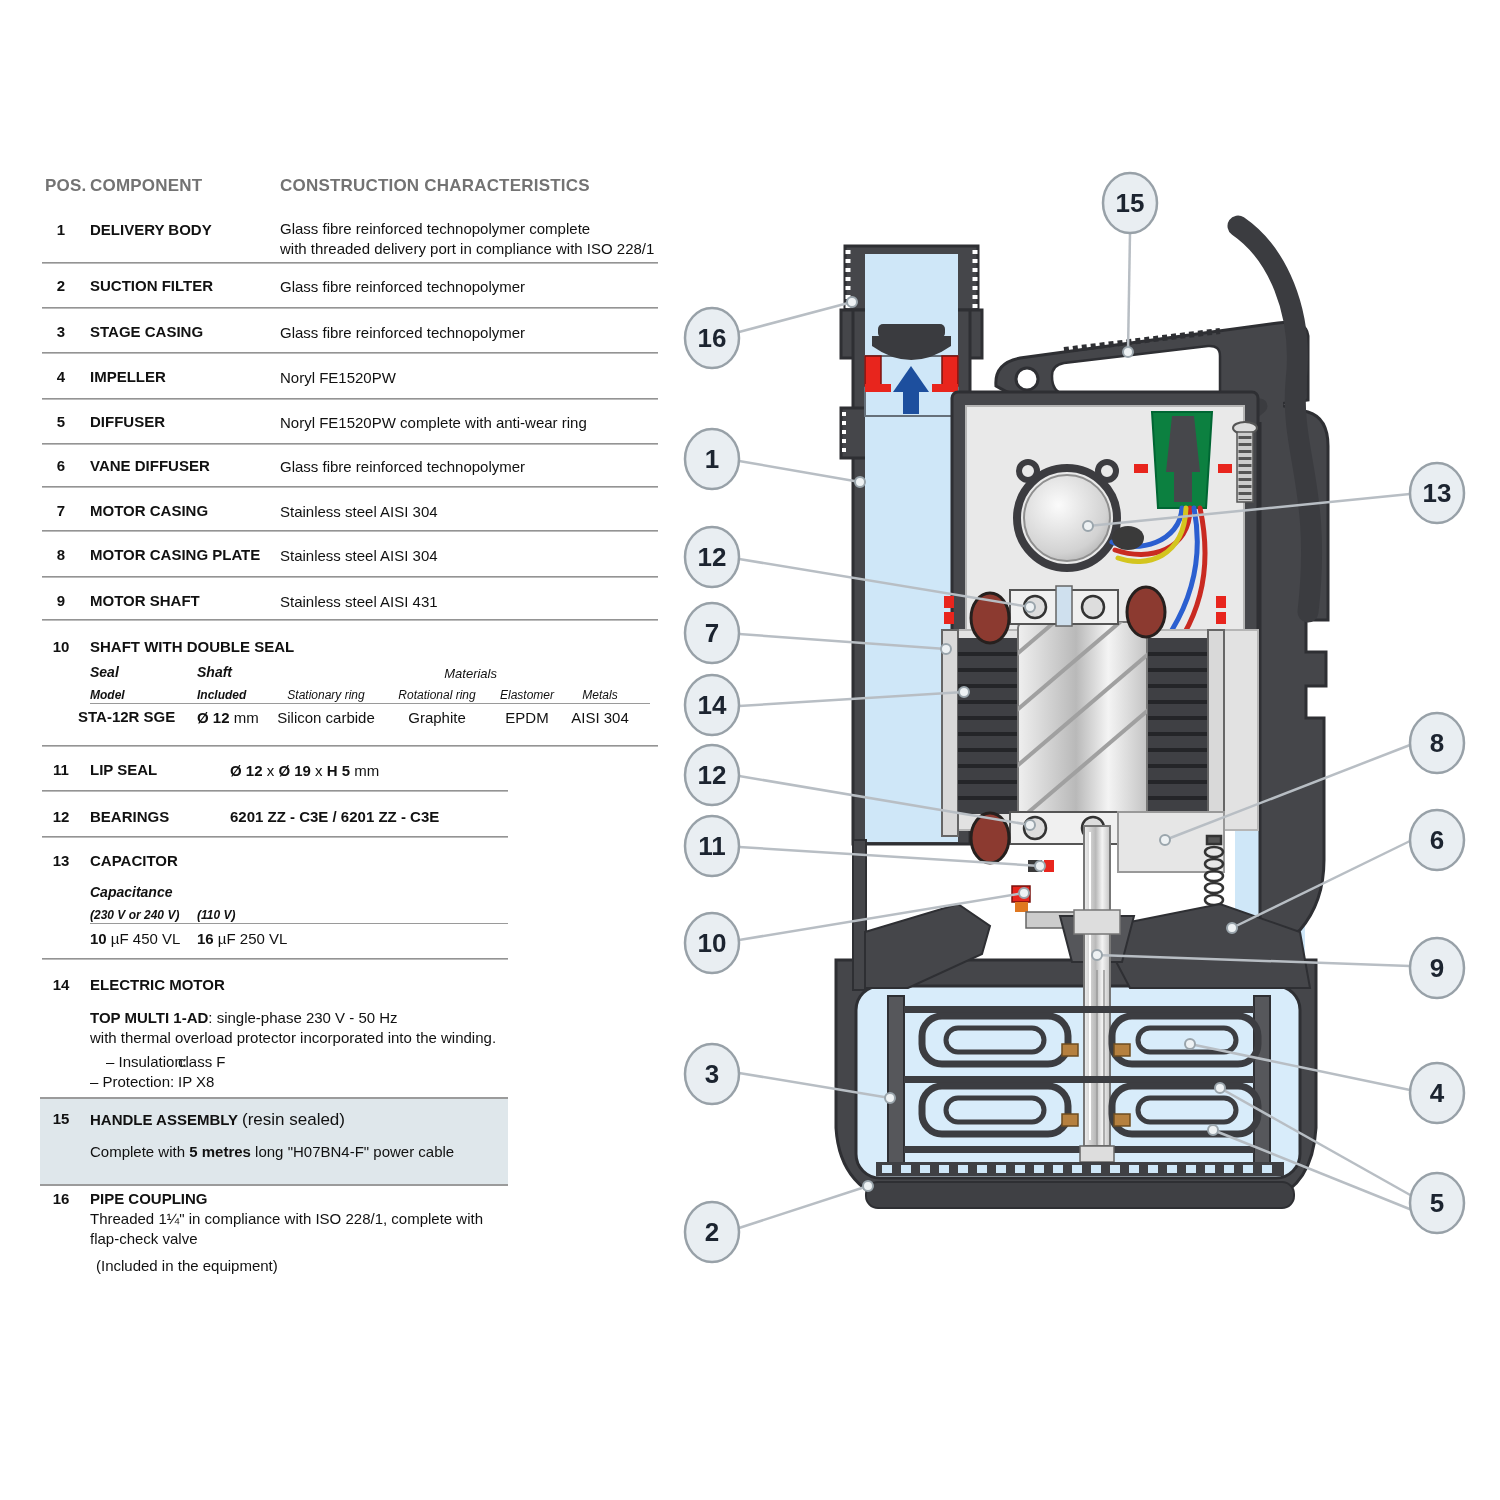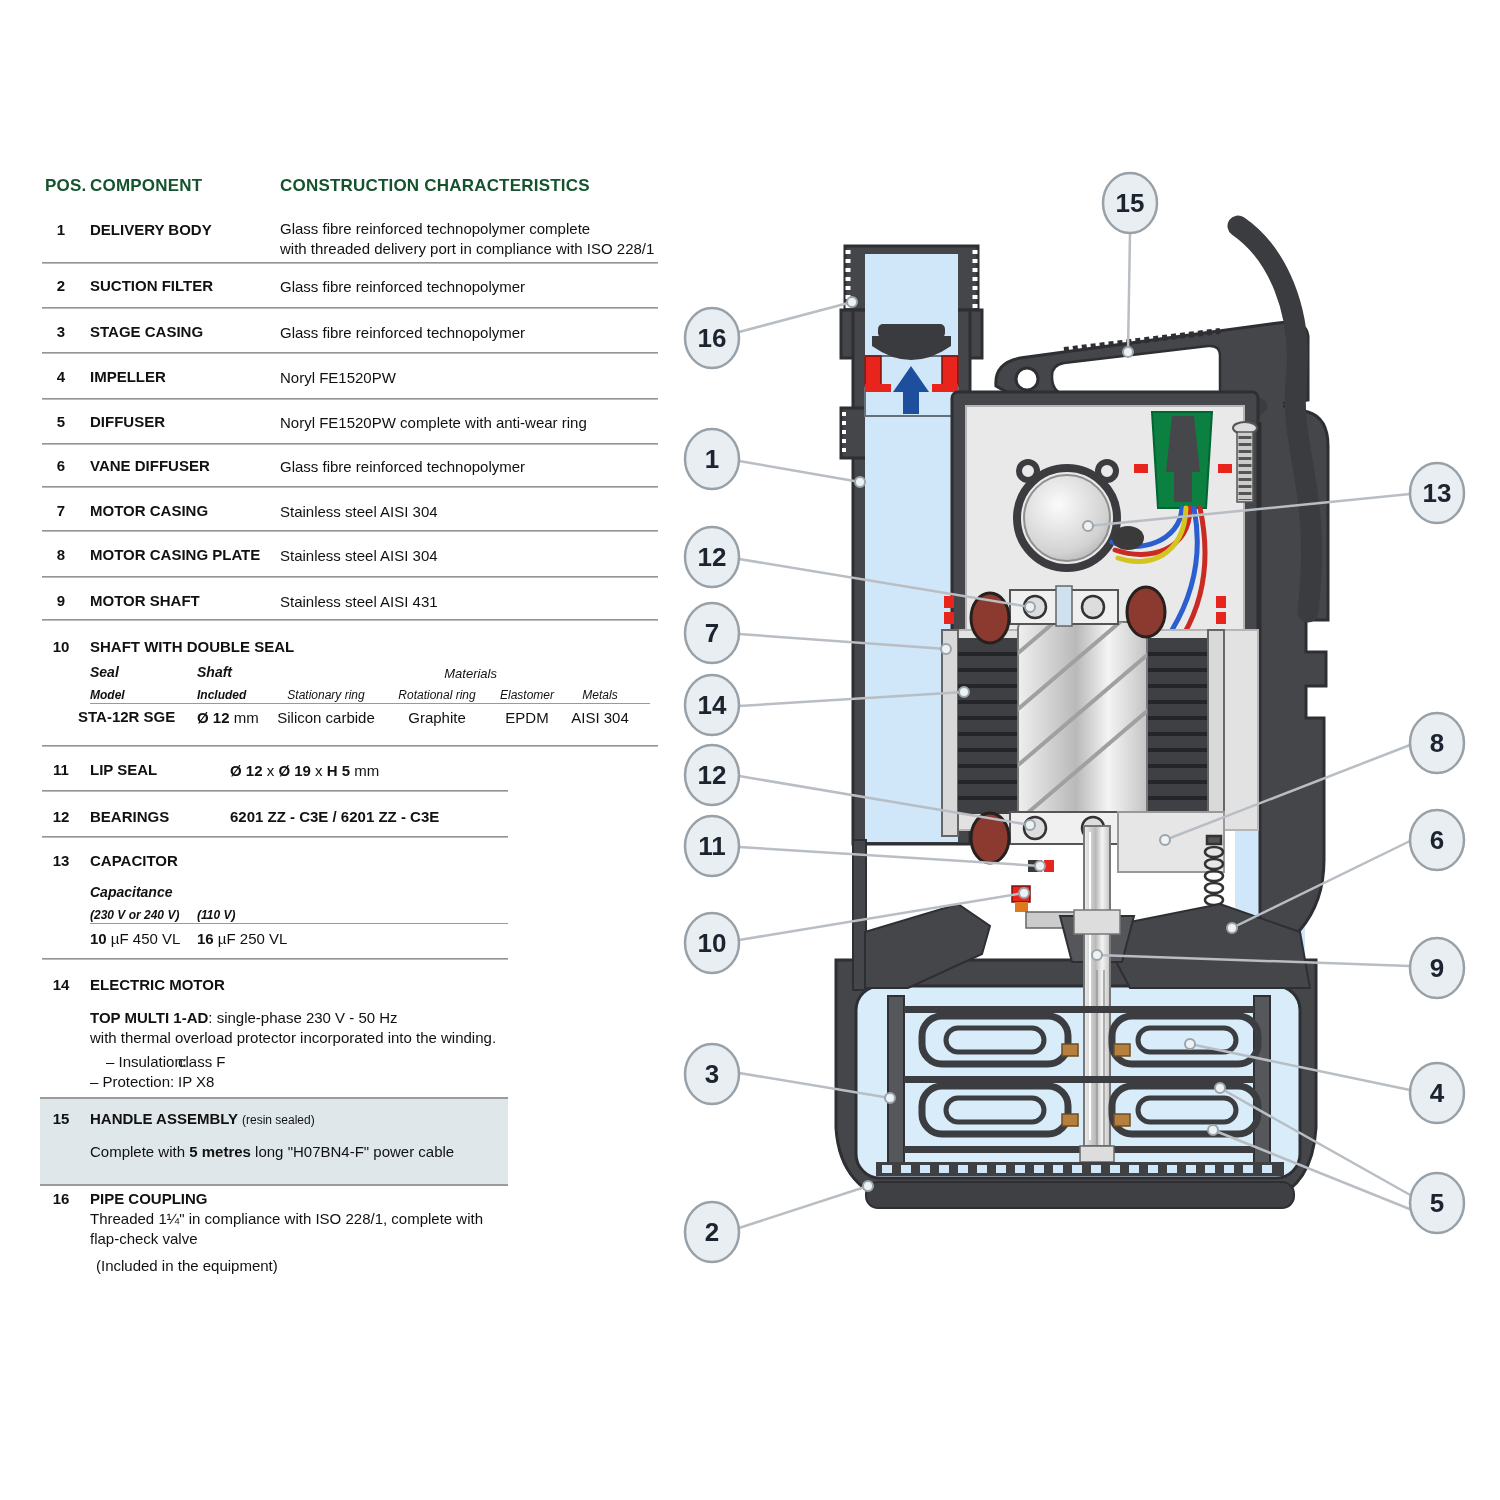--- a/index.html
+++ b/index.html
@@ -1,23 +1,23 @@
 <!DOCTYPE html>
 <html><head>
 <meta charset="utf-8">
 <style>
   html,body{margin:0;padding:0;background:#fff;}
   #page{position:relative;width:1500px;height:1500px;background:#ffffff;overflow:hidden;
         font-family:"Liberation Sans",sans-serif;color:#111;}
   .abs{position:absolute;}
-  .t-hdr{font-weight:bold;font-size:17px;color:#14532d;letter-spacing:.2px;}
+  .t-hdr{font-weight:bold;font-size:17px;color:#737373;letter-spacing:.2px;}
   .t-pos{font-weight:bold;font-size:15px;width:32px;text-align:center;}
   .t-comp{font-weight:bold;font-size:15px;}
   .t-char{font-size:15px;line-height:20px;white-space:pre-line;}
-  .t-note{font-size:12px;font-weight:normal;}
+  .t-note{font-size:17px;font-weight:normal;}
   .t-subtitle{font-weight:bold;font-style:italic;font-size:14px;}
   .t-subhead{font-weight:bold;font-style:italic;font-size:12px;}
   .t-subhead-i{font-style:italic;font-size:12px;}
   .t-ctr{text-align:center;}
   .line{position:absolute;height:2px;background:linear-gradient(#808080,#cfcfcf);}
   .thinline{position:absolute;height:1px;background:#9a9a9a;}
   .hl15{position:absolute;left:40px;top:1097px;width:468px;height:89px;background:#dfe7eb;
         border-top:2px solid #9b9b9b;border-bottom:2px solid #9b9b9b;box-sizing:border-box;}
   svg text.callout{font-family:"Liberation Sans",sans-serif;font-weight:bold;font-size:26px;fill:#1c2430;}
 </style>

